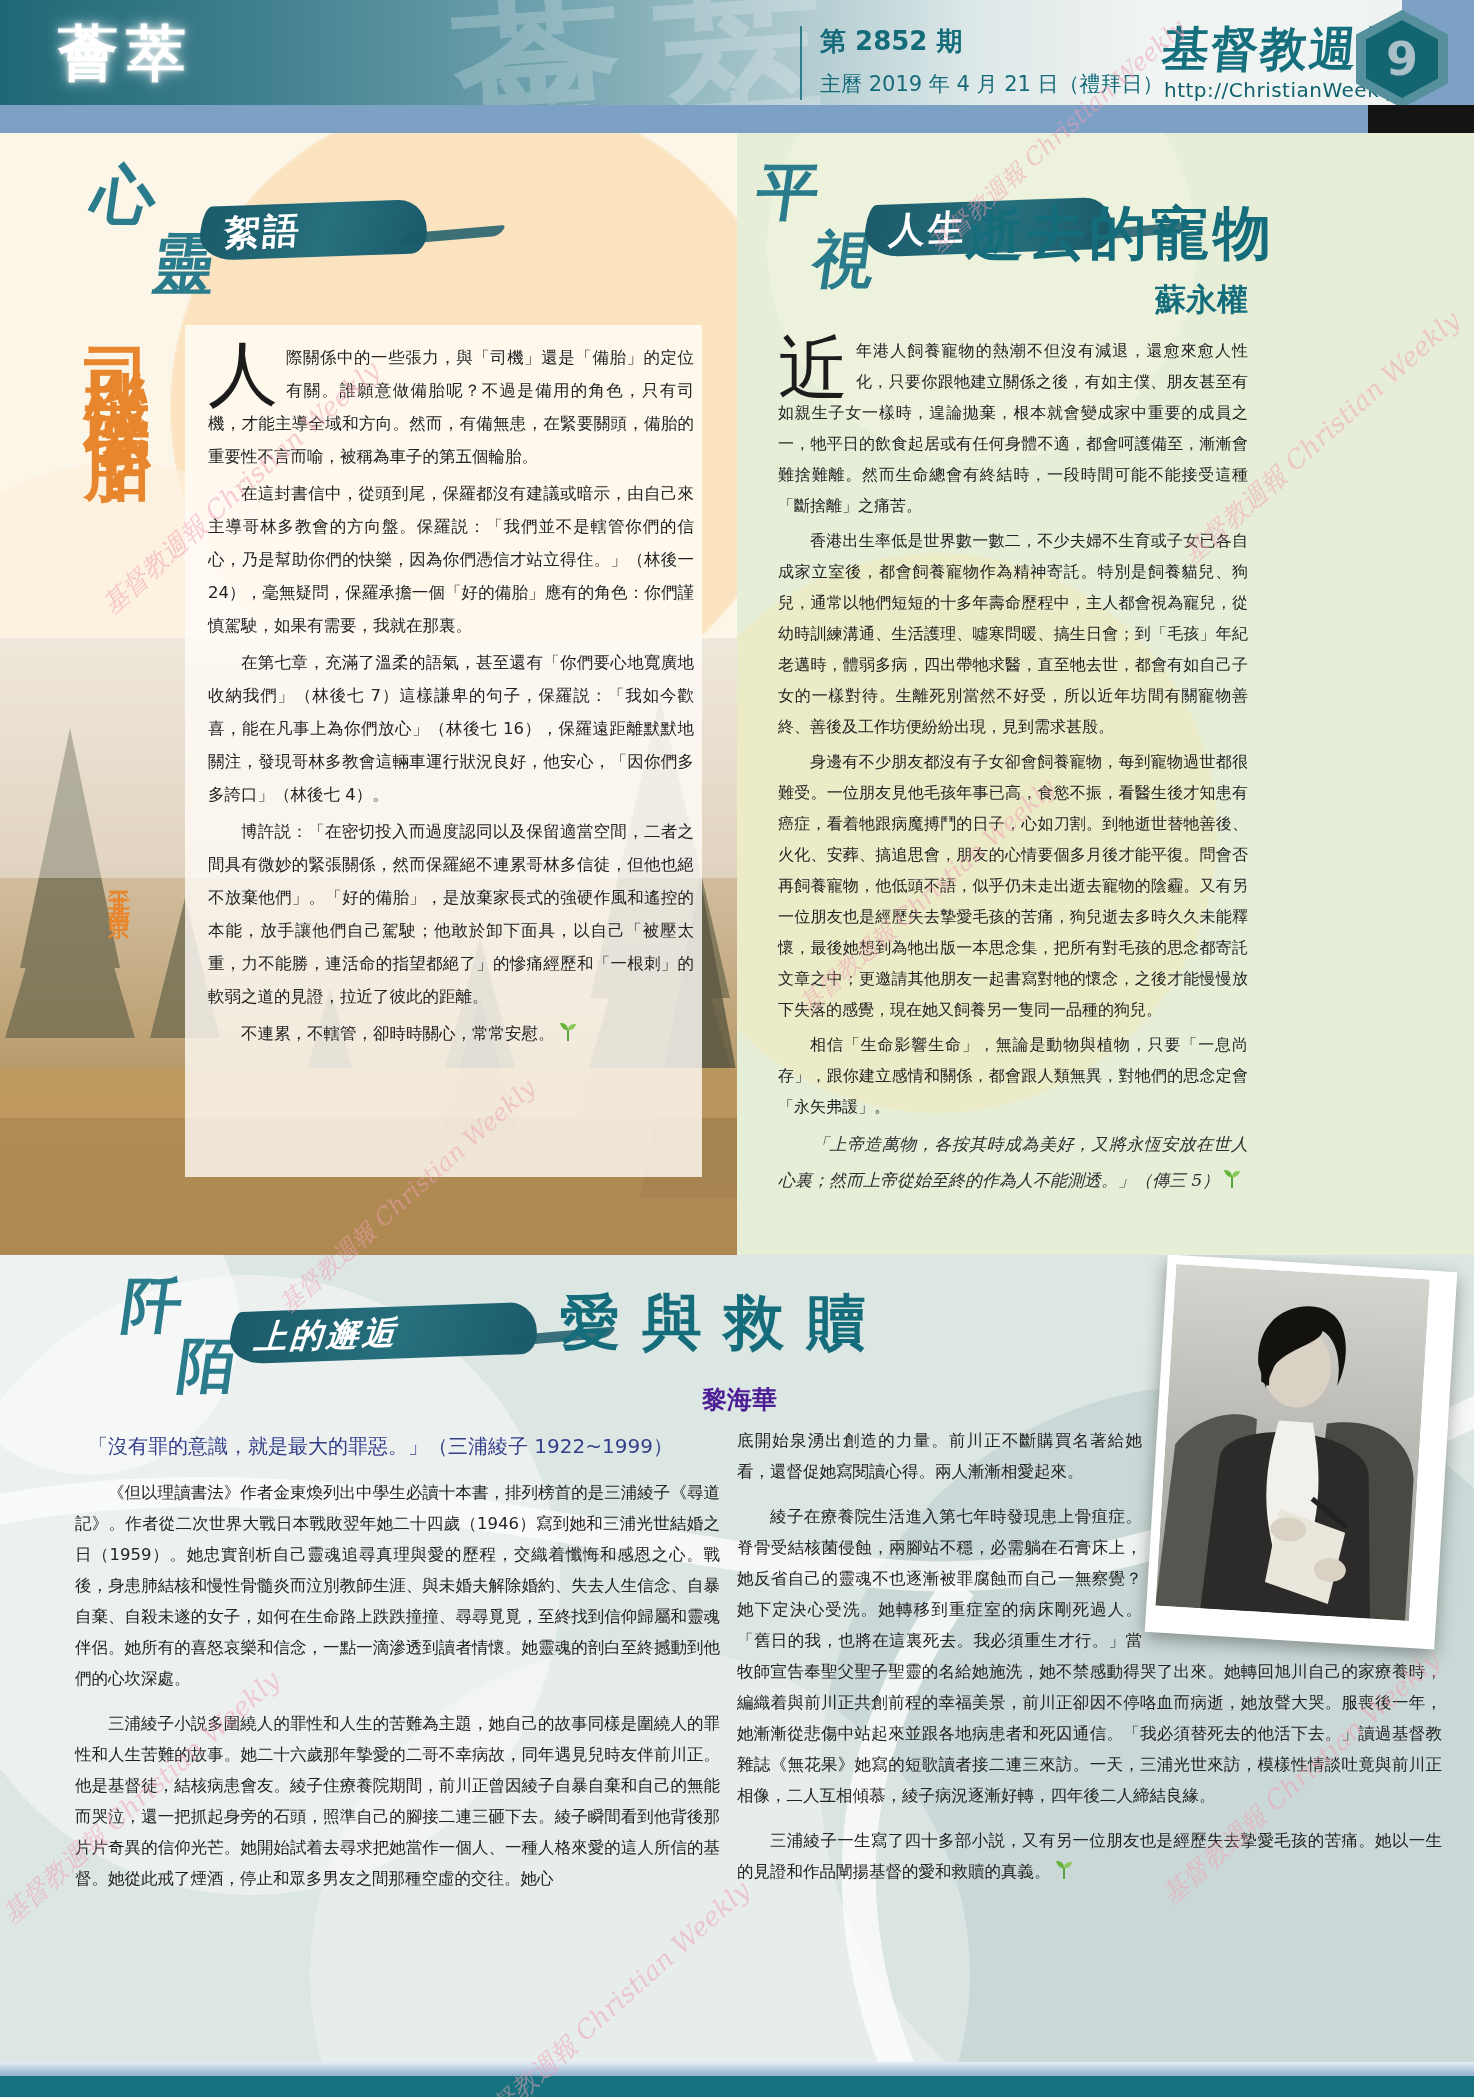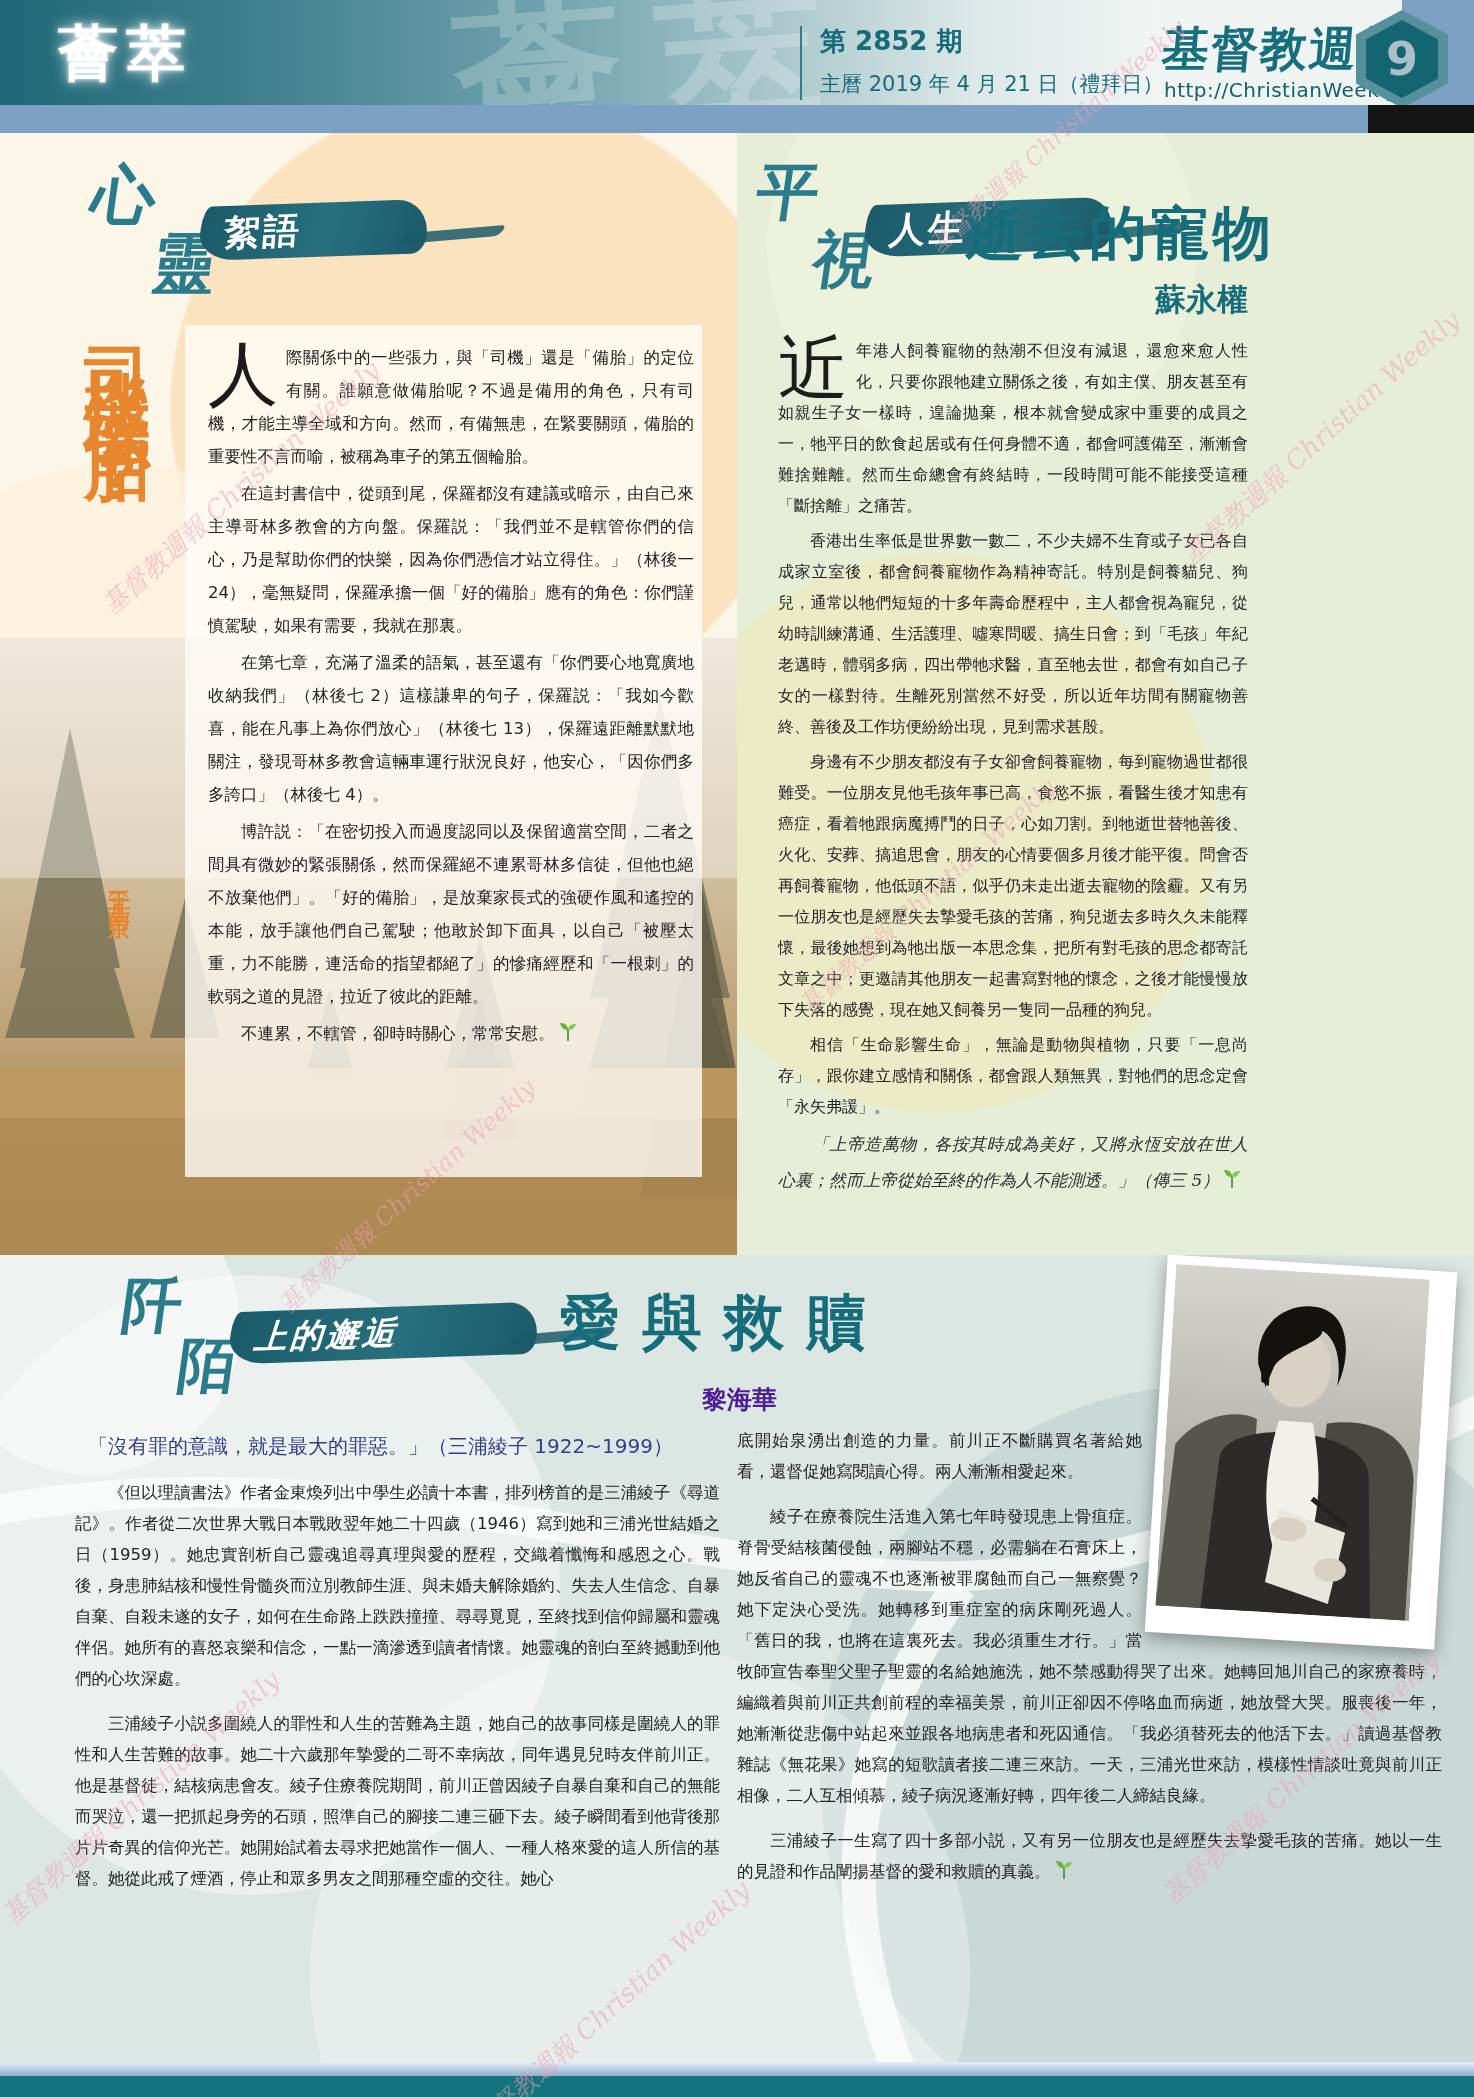--- a/index.html
+++ b/index.html
@@ -141,21 +141,21 @@
     <div class="brush" style="left:200px;top:70px;width:180px;height:54px;">
       <span class="brush-text">絮語</span>
     </div>
 
     <div class="v-title">司機或備胎？</div>
     <div class="v-author">王芃（南京）</div>
 
     <div class="body" id="heart-body">
       <p class="p-first"><span class="dropcap">人</span><span>際關係中的一些張力，與「司機」還是「備胎」的定位有關。誰願意做備胎呢？不過是備用的角色，只有司機，才能主導全域和方向。然而，有備無患，在緊要關頭，備胎的重要性不言而喻，被稱為車子的第五個輪胎。</span></p>
       <p>在這封書信中，從頭到尾，保羅都沒有建議或暗示，由自己來主導哥林多教會的方向盤。保羅説：「我們並不是轄管你們的信心，乃是幫助你們的快樂，因為你們憑信才站立得住。」（林後一 24），毫無疑問，保羅承擔一個「好的備胎」應有的角色：你們謹慎駕駛，如果有需要，我就在那裏。</p>
-      <p>在第七章，充滿了溫柔的語氣，甚至還有「你們要心地寬廣地收納我們」（林後七 2）這樣謙卑的句子，保羅説：「我如今歡喜，能在凡事上為你們放心」（林後七 13），保羅遠距離默默地關注，發現哥林多教會這輛車運行狀況良好，他安心，「因你們多多誇口」（林後七 4）。</p>
+      <p>在第七章，充滿了溫柔的語氣，甚至還有「你們要心地寬廣地收納我們」（林後七 7）這樣謙卑的句子，保羅説：「我如今歡喜，能在凡事上為你們放心」（林後七 16），保羅遠距離默默地關注，發現哥林多教會這輛車運行狀況良好，他安心，「因你們多多誇口」（林後七 4）。</p>
       <p>博許説：「在密切投入而過度認同以及保留適當空間，二者之間具有微妙的緊張關係，然而保羅絕不連累哥林多信徒，但他也絕不放棄他們」。「好的備胎」，是放棄家長式的強硬作風和遙控的本能，放手讓他們自己駕駛；他敢於卸下面具，以自己「被壓太重，力不能勝，連活命的指望都絕了」的慘痛經歷和「一根刺」的軟弱之道的見證，拉近了彼此的距離。</p>
       <p><span>不連累，不轄管，卻時時關心，常常安慰。</span><svg class="sprout" width="18" height="20" viewBox="0 0 20 22">
             <path d="M10 21 C10 14 10 11 10 8" stroke="#4a9e2f" stroke-width="2" fill="none"></path>
             <path d="M10 9 C4 9 2 4 1 1 C6 1 10 3 10 9Z" fill="#66b43a"></path>
             <path d="M10 9 C16 9 18 5 19 2 C13 2 10 4 10 9Z" fill="#8ac75a"></path>
           </svg></p>
     </div>
   </div>
 
   <div id="col-right">

